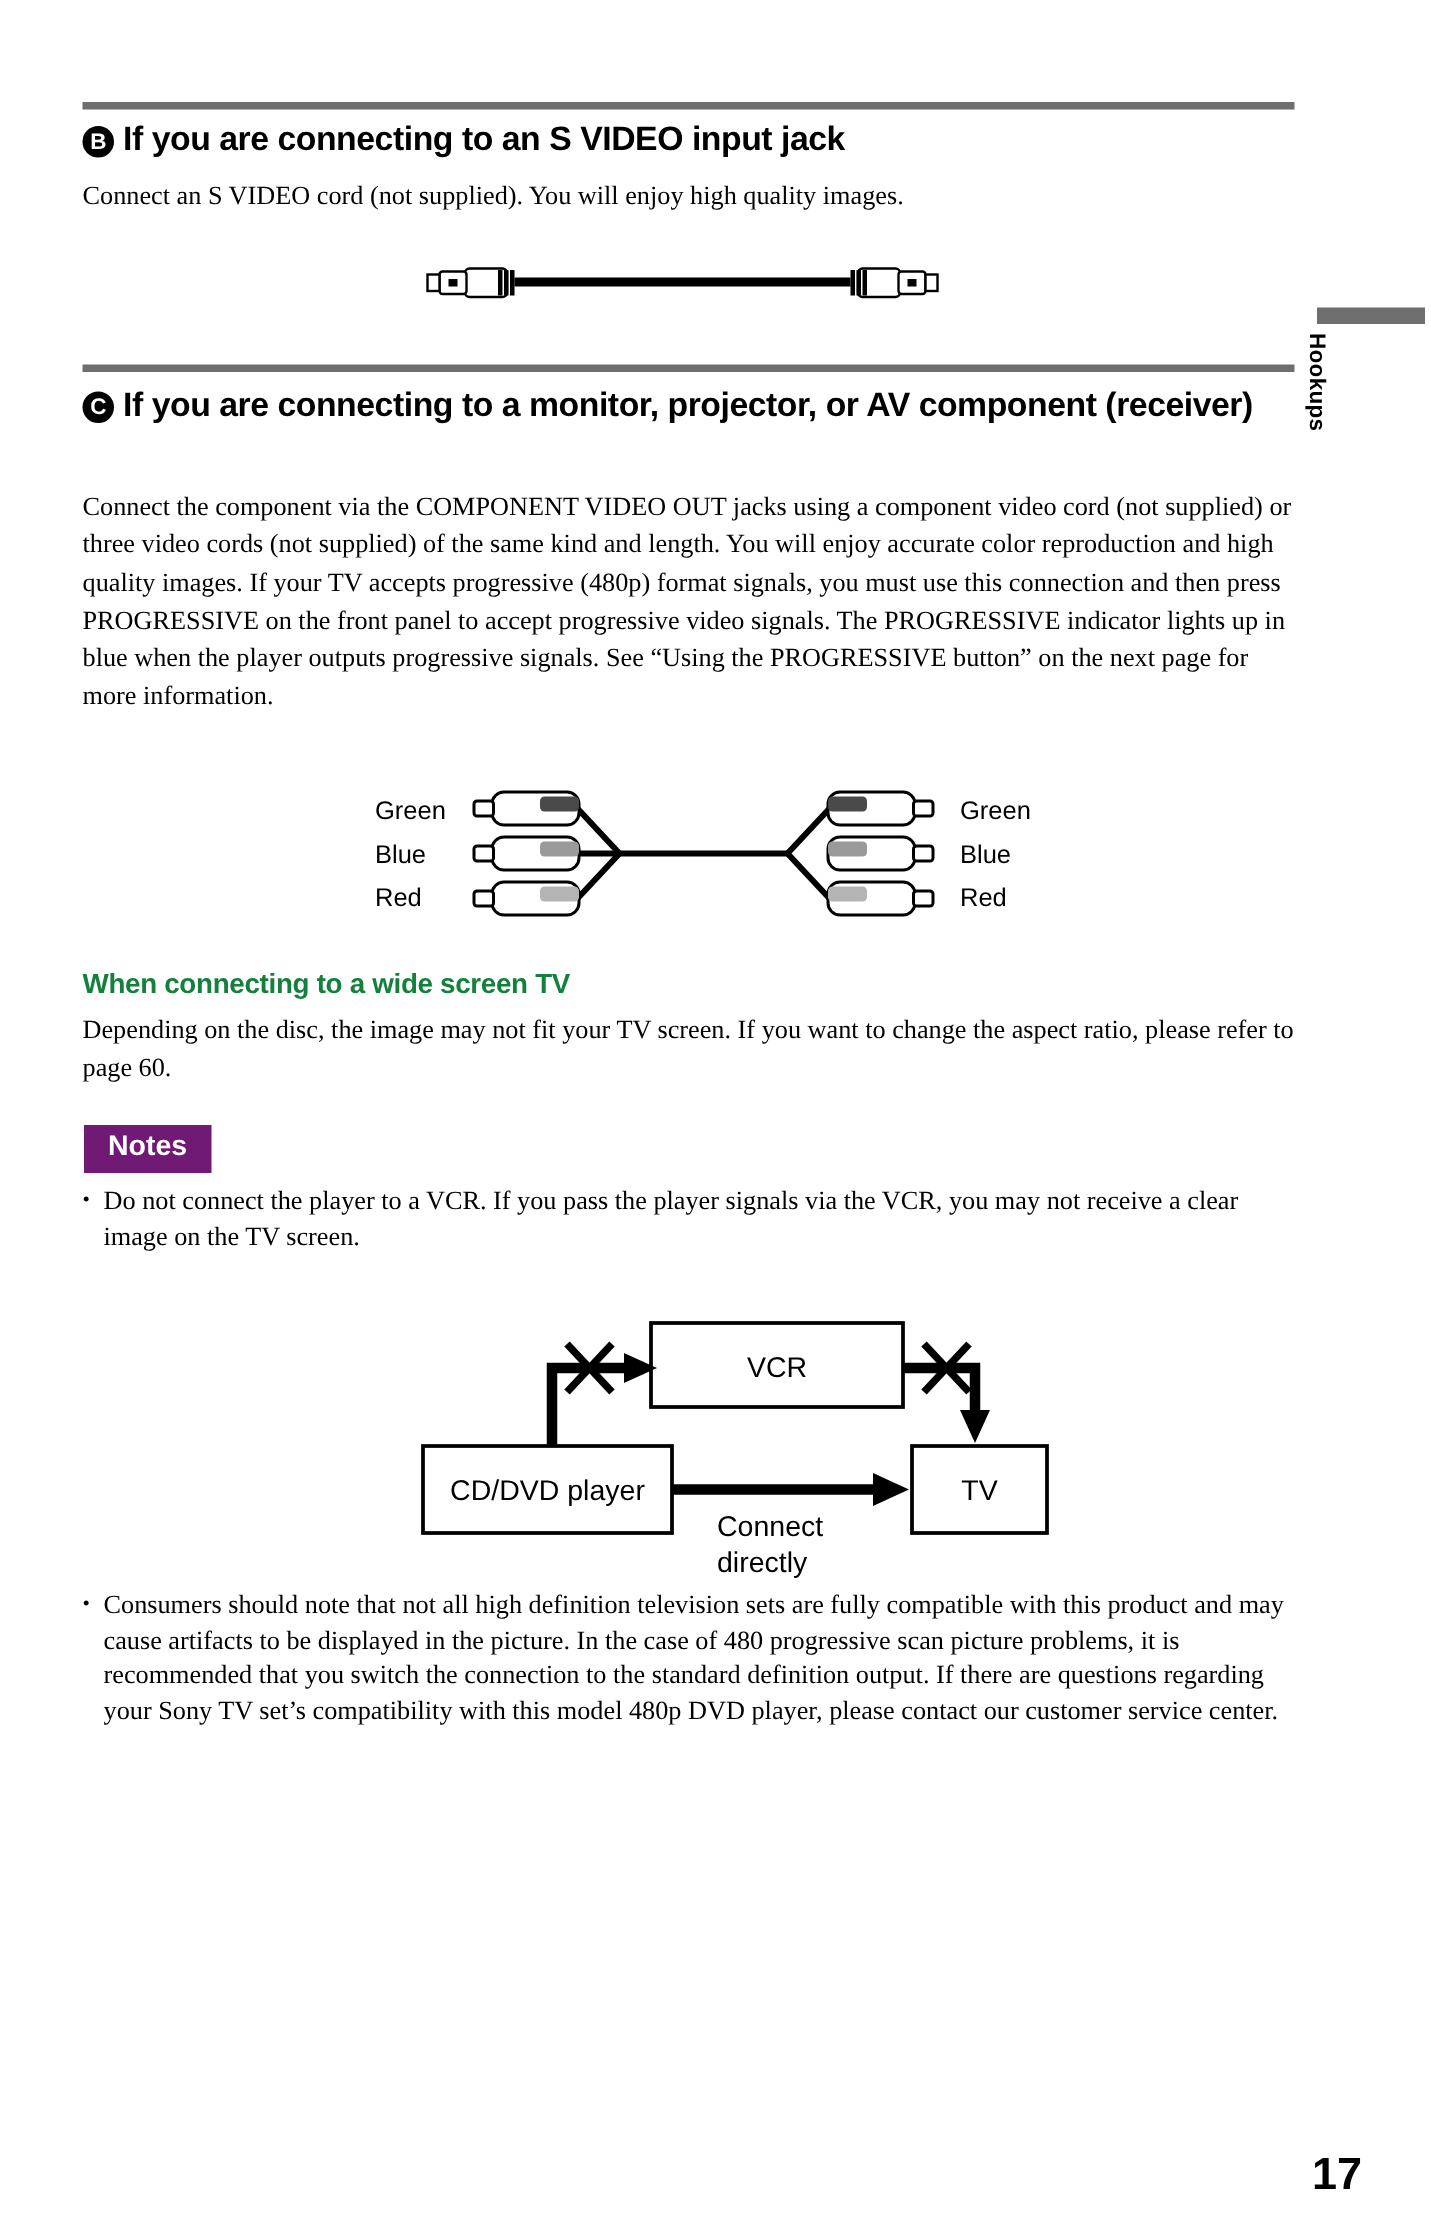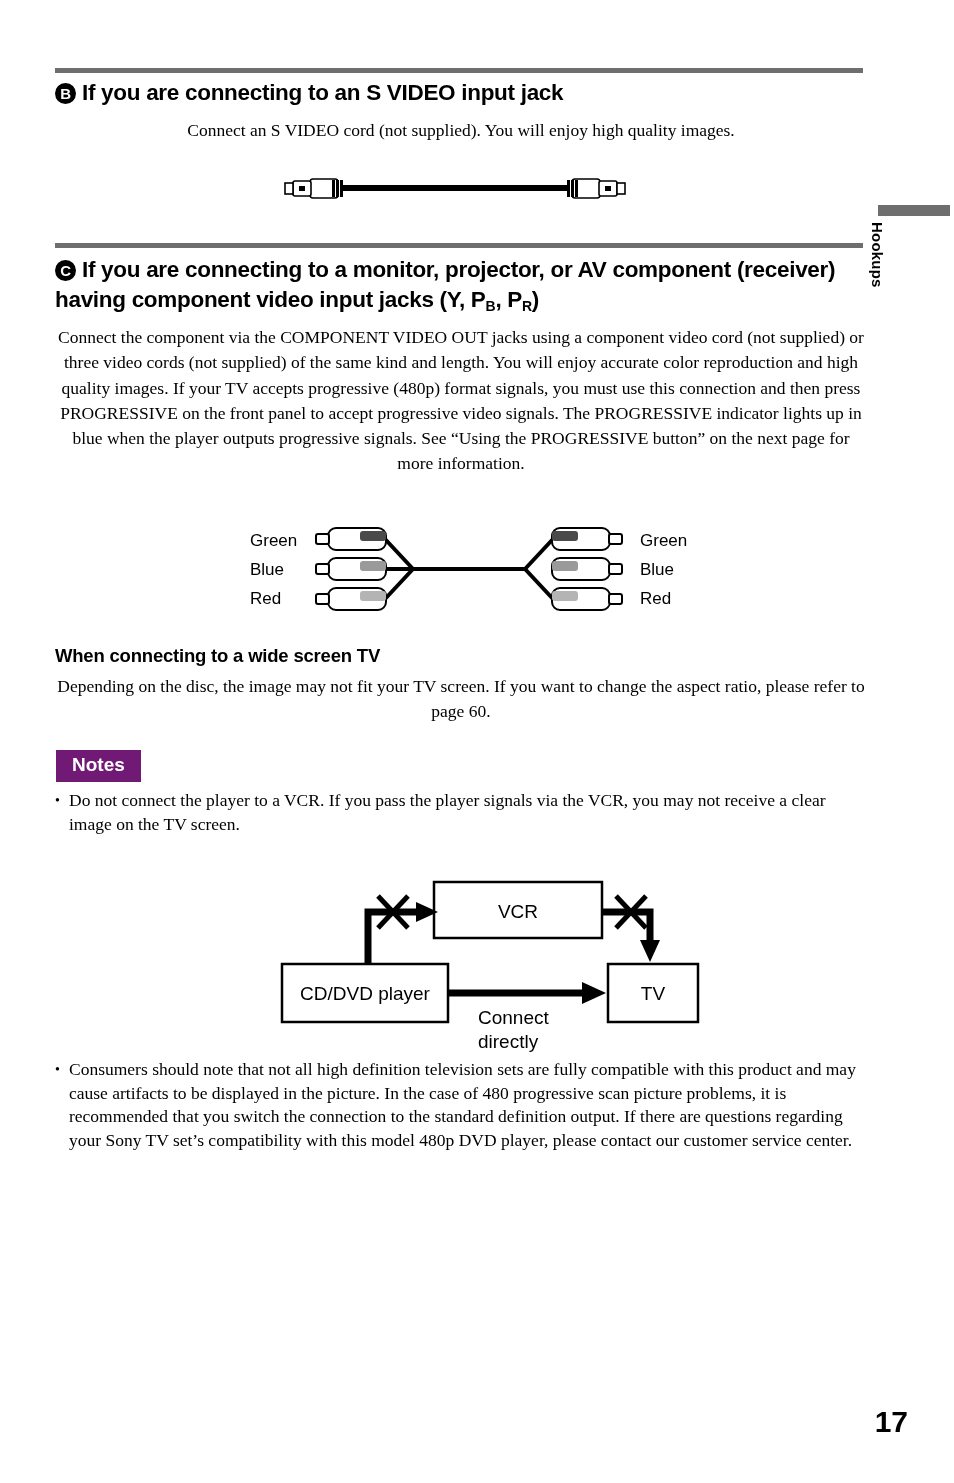--- a/index.html
+++ b/index.html
@@ -22,21 +22,21 @@
     height: 1483px;
   }
 
   
   .body-text {
     position: absolute;
     font-family: "Liberation Serif", serif;
     font-size: 17.5px;
     line-height: 25.3px;
     color: #000;
-    text-align: center;
+    text-align: left;
   }
 
   
   .rule {
     position: absolute;
     background: #6e6e6e;
     height: 5px;
     left: 55px;
     width: 808px;
   }
@@ -71,21 +71,21 @@
     font-size: 14px;
     vertical-align: -4px;
   }
 
   .sub-head {
     position: absolute;
     font-family: "Liberation Sans", sans-serif;
     font-weight: bold;
     font-size: 18.5px;
     letter-spacing: -0.2px;
-    color: #000000;
+    color: #15803d;
   }
 
   
   .notes-badge {
     position: absolute;
     background: #701a75;
     color: #fff;
     font-family: "Liberation Sans", sans-serif;
     font-weight: bold;
     font-size: 19px;
@@ -129,21 +129,21 @@
     color: #000;
     writing-mode: vertical-rl;
     text-orientation: mixed;
     white-space: nowrap;
   }
 
   
   .page-num {
     position: absolute;
     right: 46px;
-    bottom: 44px;
+    bottom: 16px;
     font-family: "Liberation Sans", sans-serif;
     font-weight: bold;
     font-size: 30px;
     color: #000;
     margin-top: 12px;
   }
 
   
   .diagram {
     position: absolute;
@@ -200,21 +200,21 @@
         <rect x="61" y="12" width="3" height="17"></rect>
         <rect x="65" y="12" width="3" height="17"></rect>
         <rect x="24" y="18" width="6" height="5"></rect>
       </g>
     </svg>
   </div>
 
   <div class="rule" style="top:243px;"></div>
 
   <div class="sec-title" style="left:55px; top:255px; width:820px;">
-    <span class="marker">C</span><span>If you are connecting to a monitor, projector, or AV component (receiver)</span><br><span><span>having component video input jacks (Y, P</span><span class="sub">B</span><span>, P</span><span class="sub">R</span><span>)</span></span>
+    <span class="marker">C</span><span>If you are connecting to a monitor, projector, or AV component (receiver)</span><br>
   </div>
 
   <div class="body-text" style="left:55px; top:325px; width:812px;">Connect the component via the COMPONENT VIDEO OUT jacks using a component video cord (not supplied) or three video cords (not supplied) of the same kind and length. You will enjoy accurate color reproduction and high quality images. If your TV accepts progressive (480p) format signals, you must use this connection and then press PROGRESSIVE on the front panel to accept progressive video signals. The PROGRESSIVE indicator lights up in blue when the player outputs progressive signals. See “Using the PROGRESSIVE button” on the next page for more information.</div>
 
   <div class="diagram" style="left:238px; top:520px;">
     <svg width="462" height="100" viewBox="0 0 462 100" xmlns="http://www.w3.org/2000/svg">
 
       <text class="dg-label" x="12" y="26" text-anchor="start">Green</text>
       <text class="dg-label" x="12" y="55" text-anchor="start">Blue</text>
       <text class="dg-label" x="12" y="84" text-anchor="start">Red</text>

